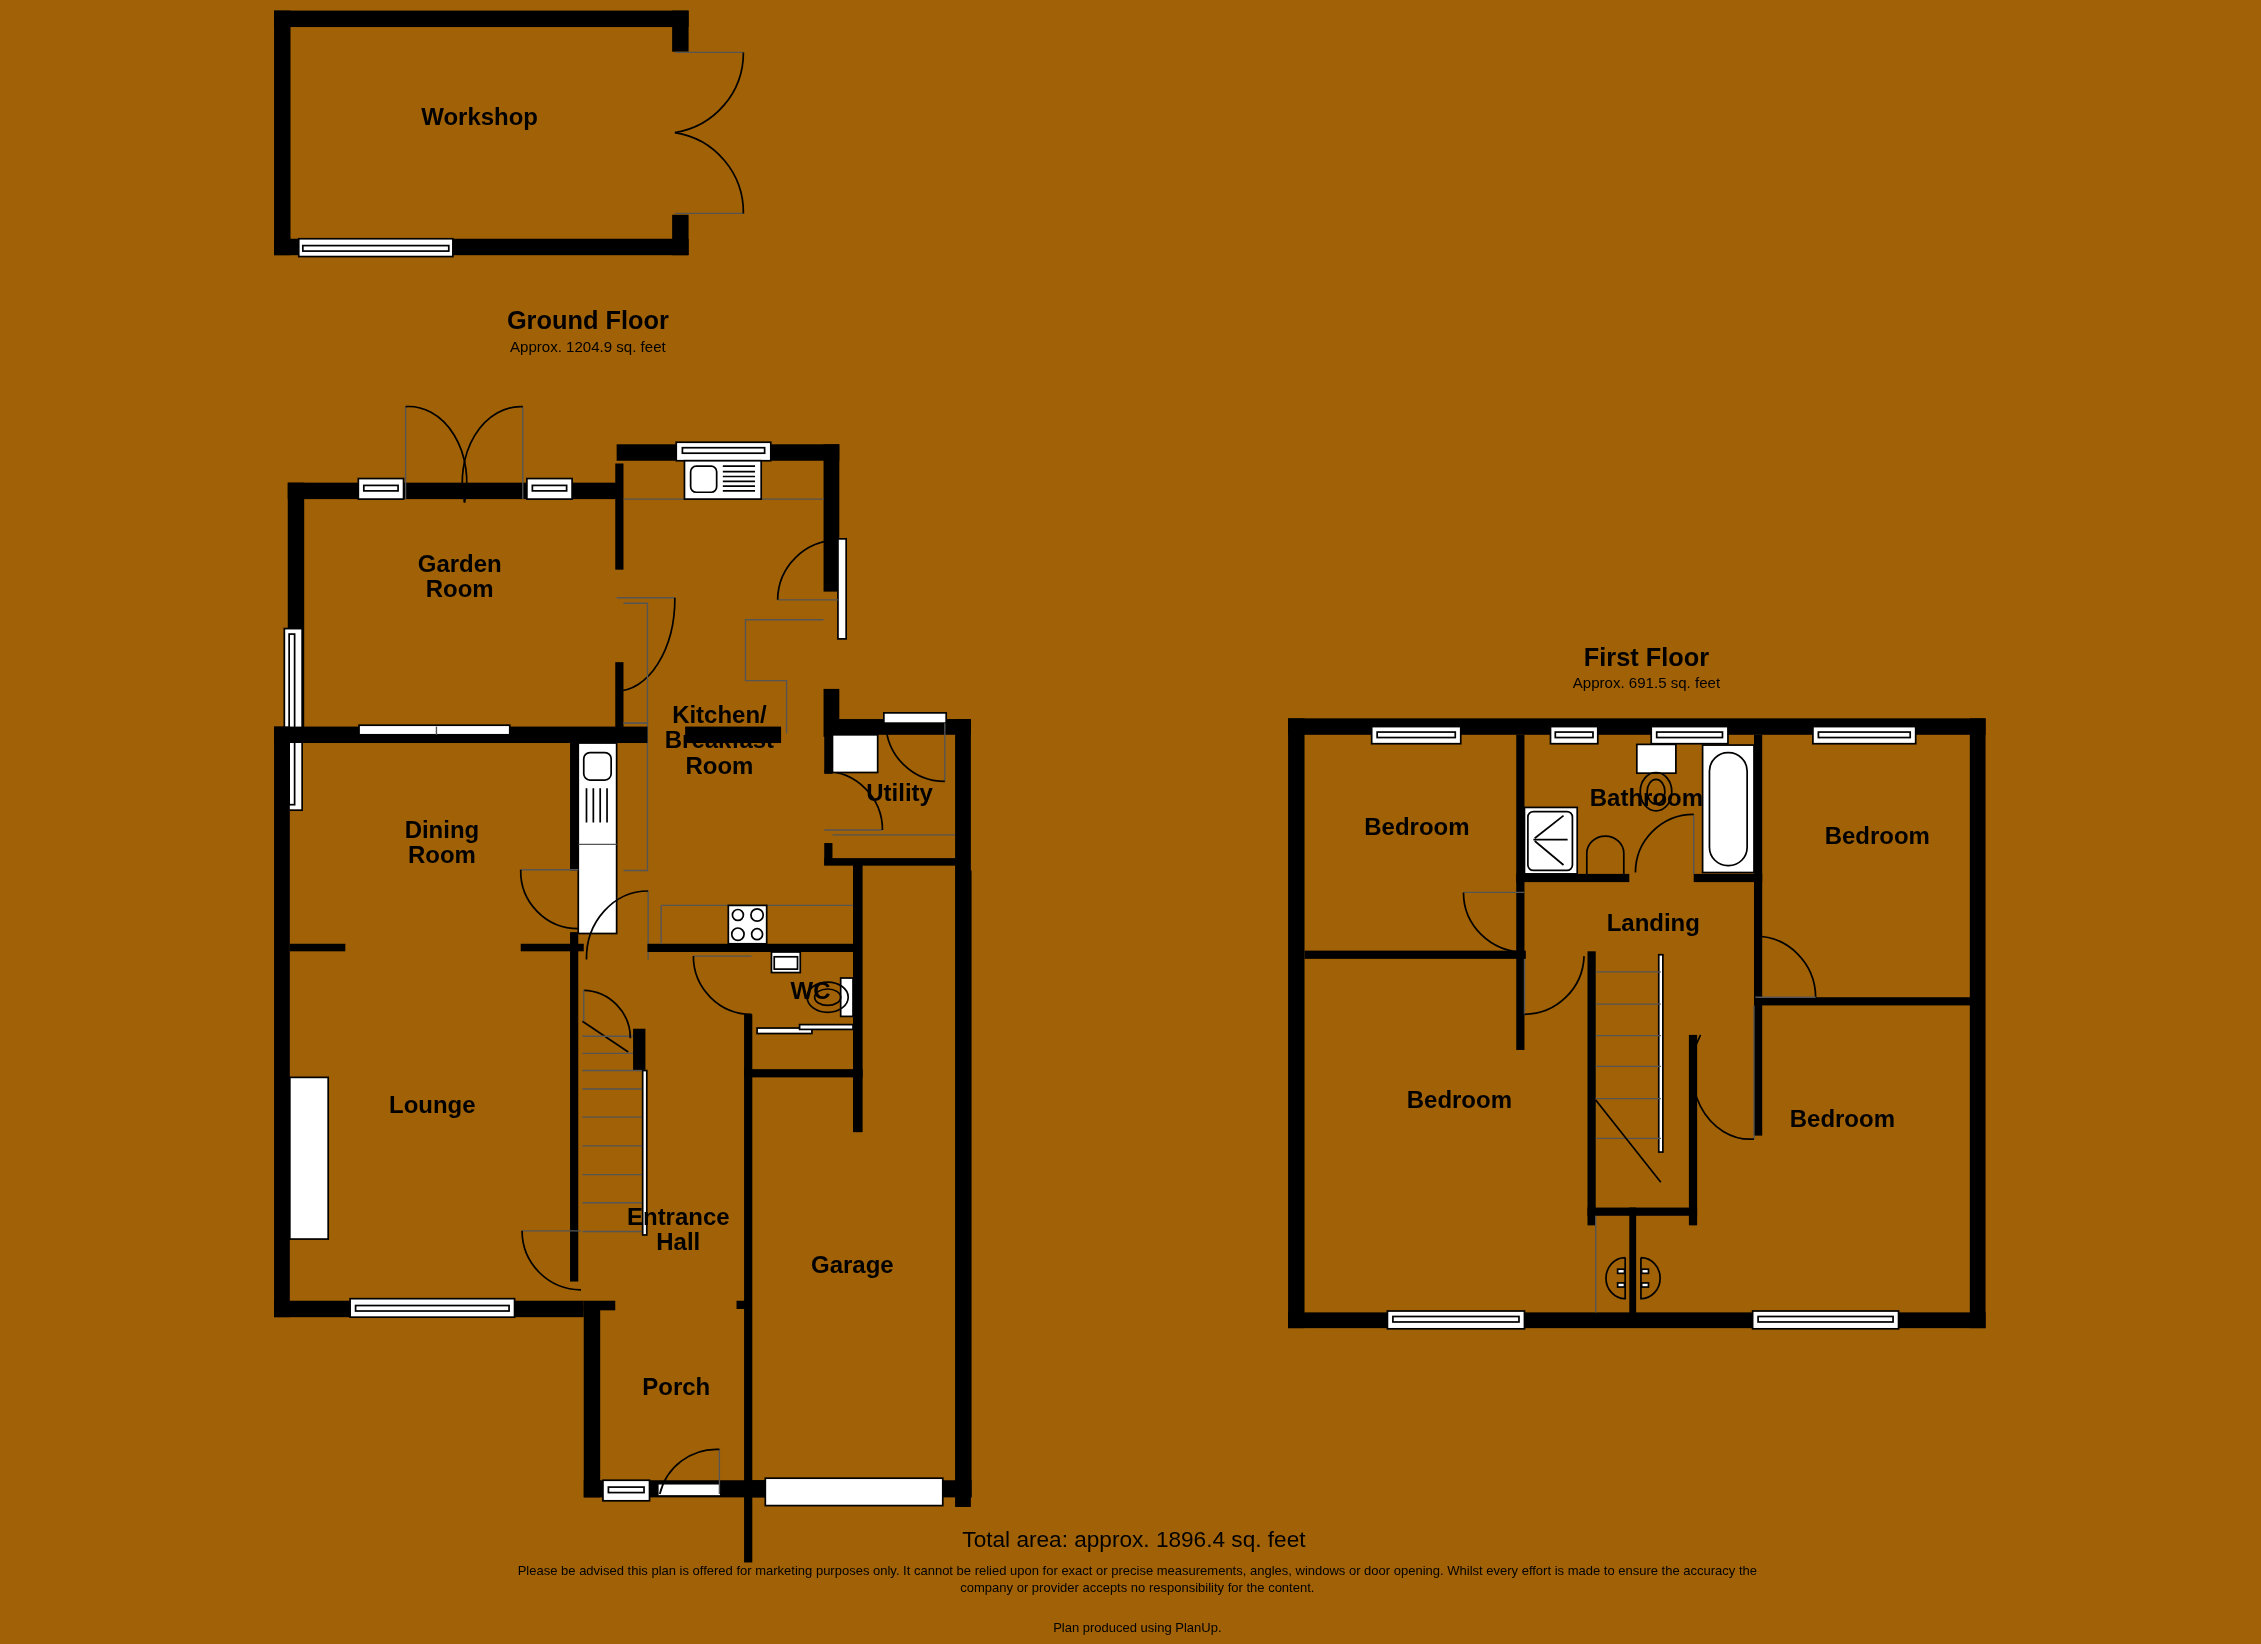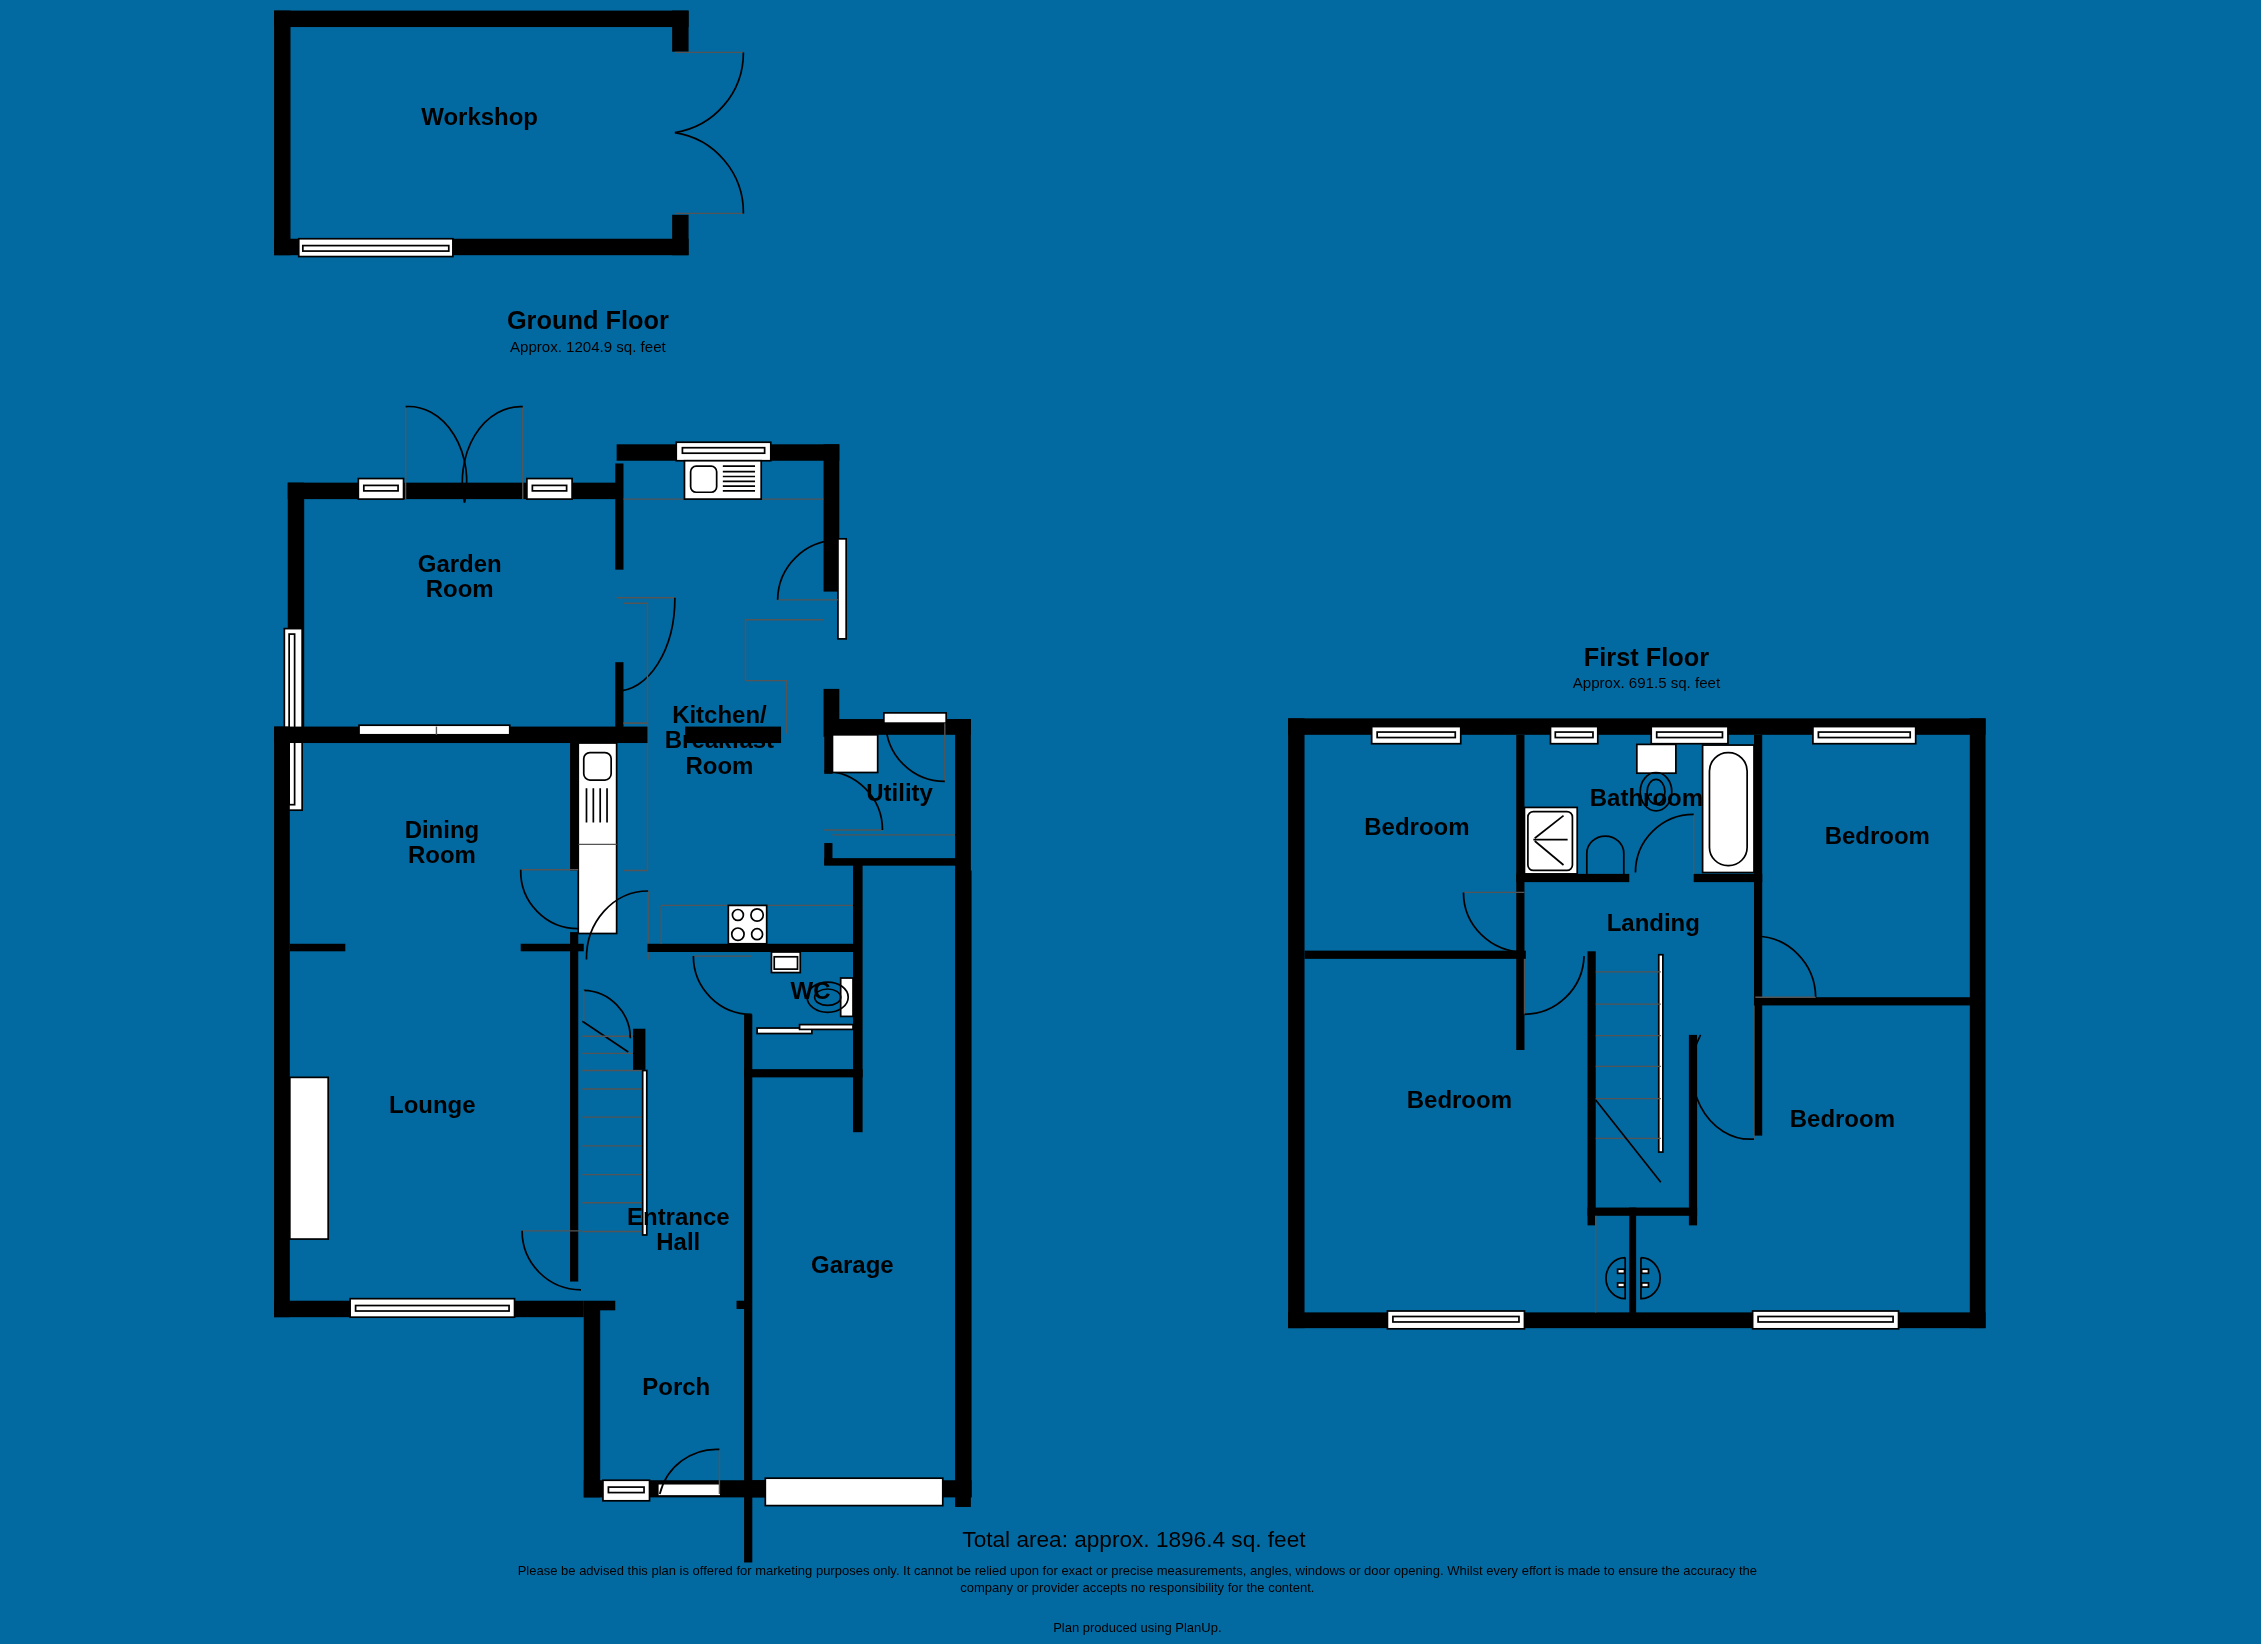--- a/index.html
+++ b/index.html
@@ -1,16 +1,16 @@
 <!DOCTYPE html>
 <html style="font-size:11px"><head>
 <meta charset="utf-8">
 <style>
   html,body{margin:0;padding:0;background:#ffffff;}
-  #plan-root{position:relative;width:2261px;height:1645px;background:#0369a1;overflow:hidden;font-family:"Liberation Sans",sans-serif;}
+  #plan-root{position:relative;width:2261px;height:1645px;background:#a16207;overflow:hidden;font-family:"Liberation Sans",sans-serif;}
   svg{position:absolute;left:0;top:0;}
   .wall{fill:#000000;}
   .thin{fill:#ffffff;stroke:#000000;stroke-width:2.5;}
   .line{fill:none;stroke:#000000;stroke-width:2.5;}
   .hair{fill:none;stroke:#555555;stroke-width:2;}
   .win{fill:#ffffff;stroke:#000000;stroke-width:2.5;}
   .room-label{font-family:"Liberation Sans",sans-serif;font-weight:bold;font-size:35px;fill:#000000;text-anchor:middle;}
   .floor-title{font-family:"Liberation Sans",sans-serif;font-weight:bold;font-size:37px;fill:#000000;text-anchor:middle;}
   .floor-sub{font-family:"Liberation Sans",sans-serif;font-size:22px;fill:#000000;text-anchor:middle;}
   .total{font-family:"Liberation Sans",sans-serif;font-size:33px;fill:#000000;text-anchor:middle;}

